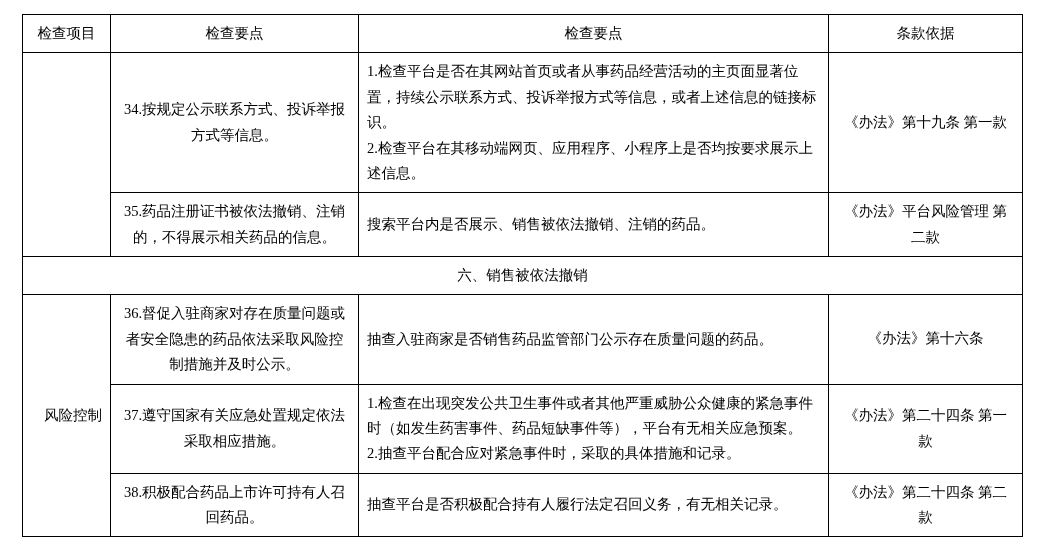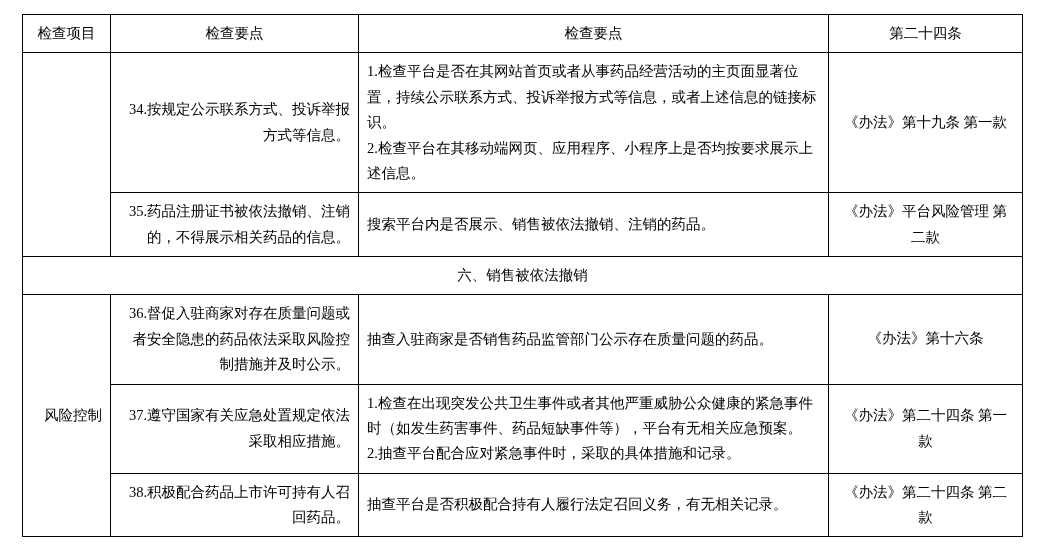--- a/index.html
+++ b/index.html
@@ -55,21 +55,21 @@
     font-weight: bold;
     font-size: 15px;
   }
   td.section-title {
     text-align: center;
     font-weight: bold;
     font-size: 15px;
     padding: 7px 4px;
   }
   td.points {
-    text-align: right;
+    text-align: center;
   }
   td.content {
     text-align: left;
   }
   td.basis {
     text-align: center;
   }
   .para { margin: 0; }
 </style>
 </head>
@@ -81,21 +81,21 @@
       <col class="c1">
         <col class="c2">
         <col class="c3">
         <col class="c4">
     </colgroup>
     <thead>
       <tr>
         <td>检查项目</td>
         <td>检查要点</td>
         <td>检查要点</td>
-        <td>第二十四条</td>
+        <td>条款依据</td>
       </tr>
     </thead>
     <tbody>
 
       <tr>
         <td class="cat" rowspan="2"></td>
         <td class="points">34.按规定公示联系方式、投诉举报方式等信息。</td>
         <td class="content">
           <p class="para">1.检查平台是否在其网站首页或者从事药品经营活动的主页面显著位置，持续公示联系方式、投诉举报方式等信息，或者上述信息的链接标识。</p>
           <p class="para">2.检查平台在其移动端网页、应用程序、小程序上是否均按要求展示上述信息。</p>

